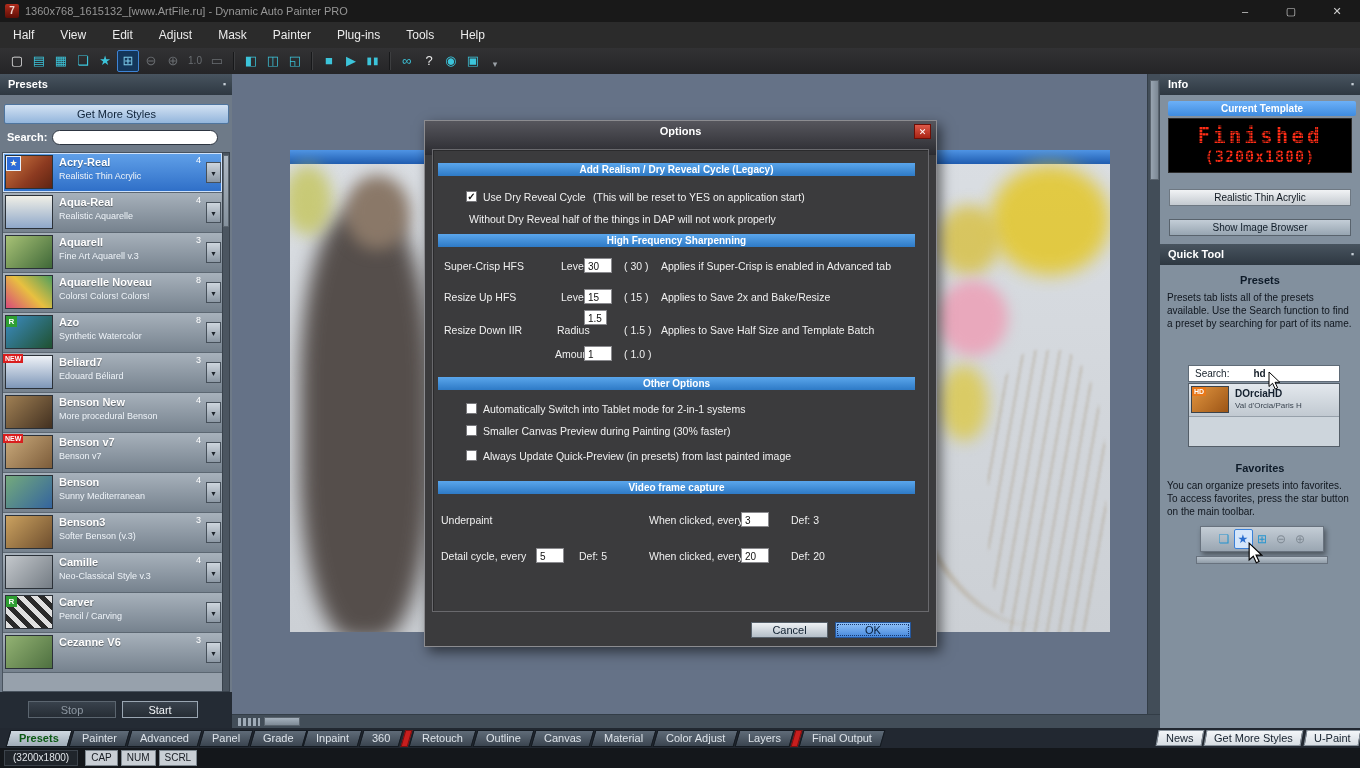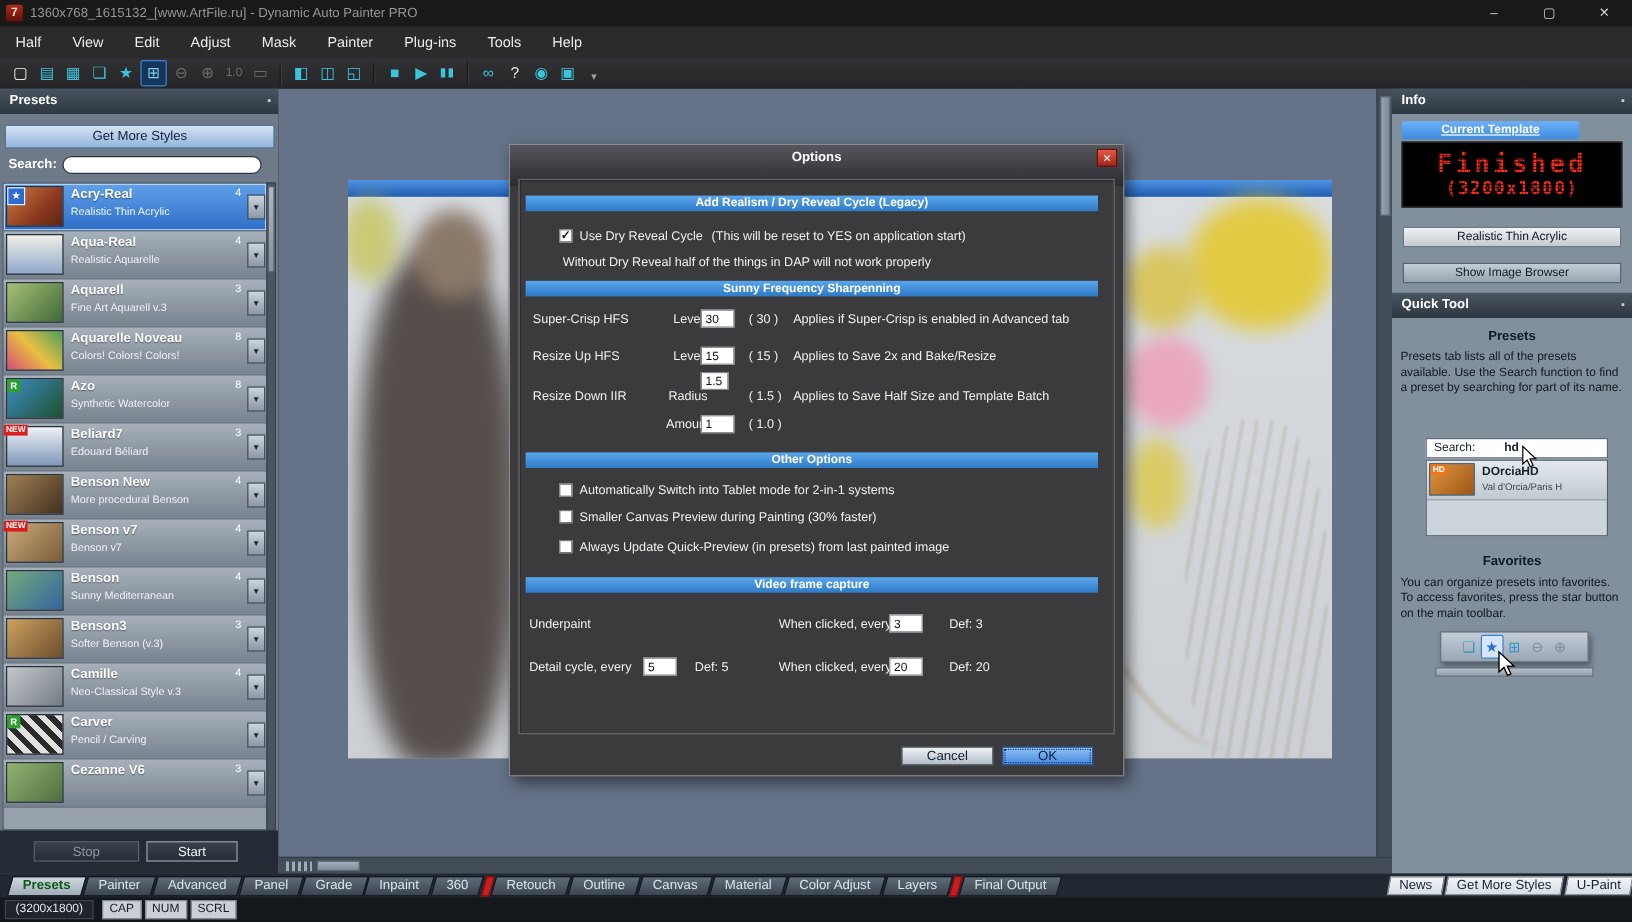--- a/index.html
+++ b/index.html
@@ -120,22 +120,22 @@
           font-size:10px;line-height:15px;padding-left:3px;box-sizing:border-box;}
   .cb{position:absolute;width:11px;height:11px;background:#fff;border:1px solid #77777b;box-sizing:border-box;
       font-size:10px;line-height:10px;text-align:center;color:#111;font-weight:bold;}
   .dbtn{position:absolute;top:501px;height:16px;font-size:11px;text-align:center;line-height:15px;box-sizing:border-box;}
   .dbtn.cancel{left:326px;width:77px;background:linear-gradient(#eef1f4,#b4bec8);border:1px solid #58626c;color:#102030;}
   .dbtn.ok{left:410px;width:76px;background:linear-gradient(#8fc1f8,#4688dd);border:1px solid #25579d;color:#071e3c;
            outline:1px dotted #1a3a70;outline-offset:-3px;}
 
   
   .right{position:absolute;left:1160px;top:74px;width:200px;height:654px;background:#82909e;}
-  .ctbar{position:absolute;left:8px;top:27px;width:148px;height:15px;background:linear-gradient(#6cb0f8,#3f8ce0);
-         border-radius:2px;color:#fff;font-size:10px;font-weight:bold;text-align:center;line-height:15px;text-decoration:underline;}
+  .ctbar{position:absolute;left:8px;top:27px;width:188px;height:15px;background:linear-gradient(#6cb0f8,#3f8ce0);
+         border-radius:2px;color:#fff;font-size:10px;font-weight:bold;text-align:center;line-height:15px;}
   .led{position:absolute;left:8px;top:44px;width:184px;height:55px;background:#000;border:1px solid #2c2c2c;
        box-sizing:border-box;overflow:hidden;}
   .led .l1{margin-top:5px;text-align:center;font-family:"DejaVu Sans Mono",monospace;font-weight:bold;
            font-size:21px;letter-spacing:3px;color:#ff2d16;}
   .led .l2{text-align:center;font-family:"DejaVu Sans Mono",monospace;font-weight:bold;
            font-size:15px;letter-spacing:1px;color:#ff2d16;}
   .led .scan{position:absolute;left:0;top:0;right:0;bottom:0;
        background:repeating-linear-gradient(0deg,rgba(0,0,0,.55) 0 1px,transparent 1px 3px),
                   repeating-linear-gradient(90deg,rgba(0,0,0,.35) 0 1px,transparent 1px 3px);}
   .rbtn{position:absolute;left:9px;width:182px;height:17px;font-size:10px;text-align:center;line-height:16px;box-sizing:border-box;}
@@ -383,21 +383,21 @@
   <div class="dialog">
     <div class="dtitle">Options</div>
     <div class="dclose">✕</div>
     <div class="dbody">
       <div class="sbar" style="top:13px">Add Realism / Dry Reveal Cycle  (Legacy)</div>
       <span class="cb" style="left:33px;top:41px">✓</span>
       <div class="dtext" style="left:50px;top:41px">Use Dry Reveal Cycle</div>
       <div class="dtext" style="left:160px;top:41px">(This will be reset to YES on application start)</div>
       <div class="dtext" style="left:36px;top:63px">Without Dry Reveal half of the things in DAP will not work properly</div>
 
-      <div class="sbar" style="top:84px">Sunny Frequency Sharpenning</div>
+      <div class="sbar" style="top:84px">High Frequency Sharpenning</div>
       <div class="dtext" style="left:11px;top:110px">Super-Crisp HFS</div>
       <div class="dtext" style="left:128px;top:110px">Level</div>
       <div class="dinput" style="left:151px;top:108px;width:28px">30</div>
       <div class="dtext" style="left:191px;top:110px">( 30 )</div>
       <div class="dtext" style="left:228px;top:110px">Applies if Super-Crisp is enabled in Advanced tab</div>
 
       <div class="dtext" style="left:11px;top:141px">Resize Up HFS</div>
       <div class="dtext" style="left:128px;top:141px">Level</div>
       <div class="dinput" style="left:151px;top:139px;width:28px">15</div>
       <div class="dtext" style="left:191px;top:141px">( 15 )</div>

